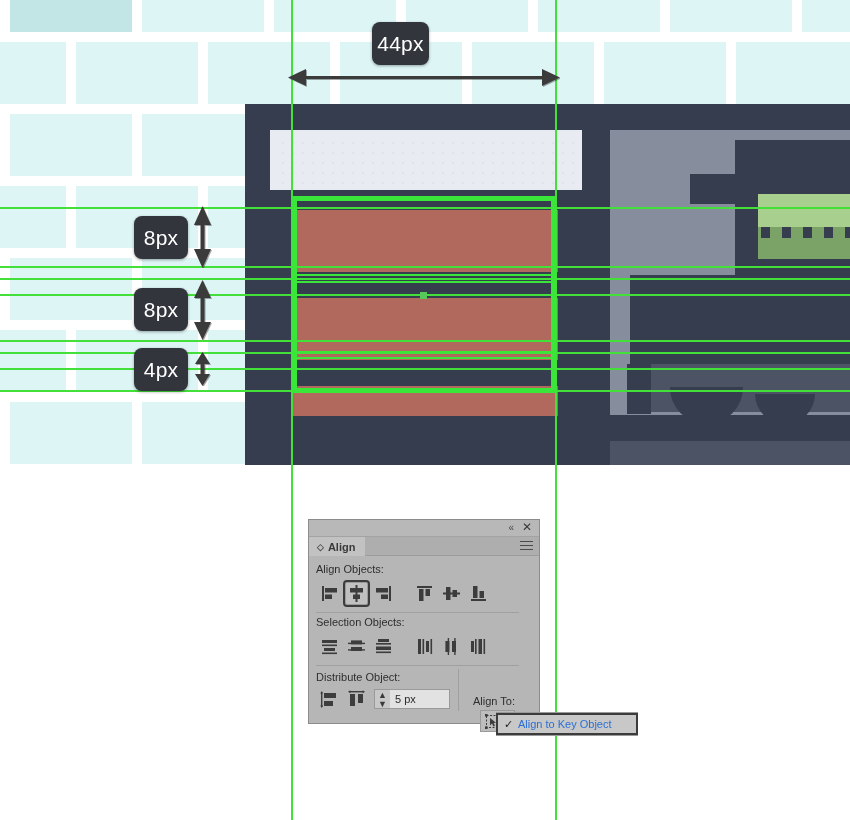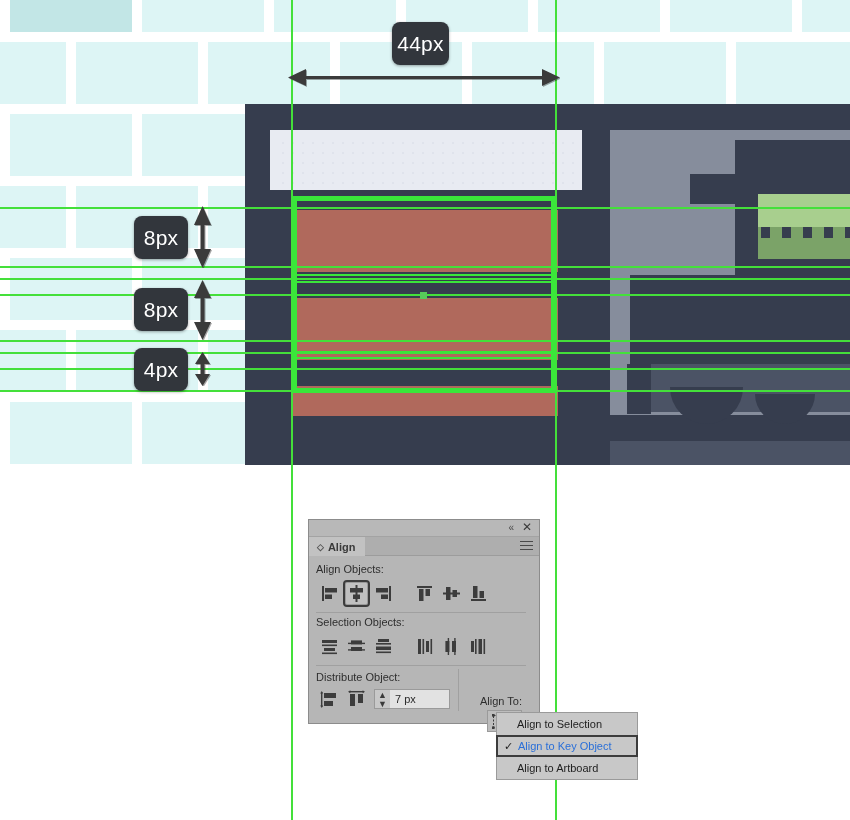--- a/index.html
+++ b/index.html
@@ -157,21 +157,21 @@
     font-weight: bold; font-size: 11px; color: #3a3a3a;
   }
   #alignPanel .tab .dia { font-size: 9px; color: #555; }
   #alignPanel .hamburger {
     position: absolute; right: 6px; top: 4px;
     width: 13px; height: 11px; cursor: pointer;
   }
   #alignPanel .hamburger i {
     display: block; height: 1px; background: #4a4a4a; margin-bottom: 3px;
   }
-  #alignPanel .body { padding: 5px 13px 0 7px; }
+  #alignPanel .body { padding: 5px 20px 0 7px; }
   .sectlabel { font-size: 11px; color: #2e2e2e; margin: 2px 0 3px 0; }
   .iconrow { display: flex; align-items: center; height: 30px; }
   .iconbtn {
     width: 27px; height: 27px;
     display: flex; align-items: center; justify-content: center;
     cursor: pointer;
   }
   .iconbtn.sel {
     border: 2px solid #3c3c3c; border-radius: 4px;
     background: #c0c0c0;
@@ -335,21 +335,21 @@
   <div class="hguide" style="top:352px;"></div>
   <div class="hguide" style="top:368px;"></div>
   <div class="hguide" style="top:390px;"></div>
 
   <div class="selrect key" style="left:292px; top:196px; width:264px; height:197px;"></div>
   <div class="selrect" style="left:294px; top:198px; width:260px; height:78px;"></div>
   <div class="selrect" style="left:294px; top:281px; width:260px; height:72px;"></div>
   <div class="selrect" style="left:294px; top:357px; width:260px; height:34px;"></div>
   <div class="anchor" style="left:420px; top:292px;"></div>
 
-  <div class="badge" id="badge44" style="left:392px; top:22px; width:57px; height:43px;">44px</div>
+  <div class="badge" id="badge44" style="left:372px; top:22px; width:57px; height:43px;">44px</div>
   <svg class="arrow-h" style="left:288px; top:68px;" width="272" height="20" viewBox="0 0 272 20">
     <defs>
       <filter id="sh" x="-20%" y="-40%" width="150%" height="200%">
         <feDropShadow dx="1" dy="1" stdDeviation="0.7" flood-color="#000" flood-opacity="0.35"></feDropShadow>
       </filter>
     </defs>
     <g filter="url(#sh)" fill="#3a3a3a">
       <rect x="14" y="8" width="244" height="3"></rect>
       <polygon points="0,9.5 18,1 18,18"></polygon>
       <polygon points="272,9.5 254,1 254,18"></polygon>
@@ -551,21 +551,21 @@
                 <rect x="2" y="1" width="15" height="1.4"></rect>
                 <rect x="3" y="4" width="5" height="12"></rect>
                     <rect x="11" y="4" width="5" height="9"></rect>
                 <polygon points="1,1.7 3.4,0.2 3.4,3.2"></polygon>
                     <polygon points="18,1.7 15.6,0.2 15.6,3.2"></polygon>
               </g>
                 </svg>
             </div>
             <div class="stepper">
               <div class="spin">▲<br>▼</div>
-              <div class="val">7 px</div>
+              <div class="val">5 px</div>
             </div>
           </div>
         </div>
         <div class="vsep"></div>
         <div class="colRight">
           <div class="sectlabel" style="text-align:right;padding-right:4px;">Align To:</div>
           <div style="display:flex;justify-content:flex-end;padding-right:4px;">
             <div class="keybtn">
               <svg width="15" height="15" viewBox="0 0 15 15">
                 <g stroke="#3c3c3c" stroke-width="1" fill="none" stroke-dasharray="2 1.5">
@@ -581,25 +581,19 @@
               </svg>
               <span style="font-size:10px;color:#3a3a3a;line-height:8px;">⌄</span>
             </div>
           </div>
         </div>
       </div>
     </div>
   </div>
 
   <div id="dropdown">
-    <div class="mi">
-      <span>Align to Selection</span>
-    </div>
     <div class="mi active">
       <span class="chk">✓</span>
       <span>Align to Key Object</span>
     </div>
-    <div class="mi">
-      <span>Align to Artboard</span>
-    </div>
   </div>
 
 </div>
 
 </body></html>

